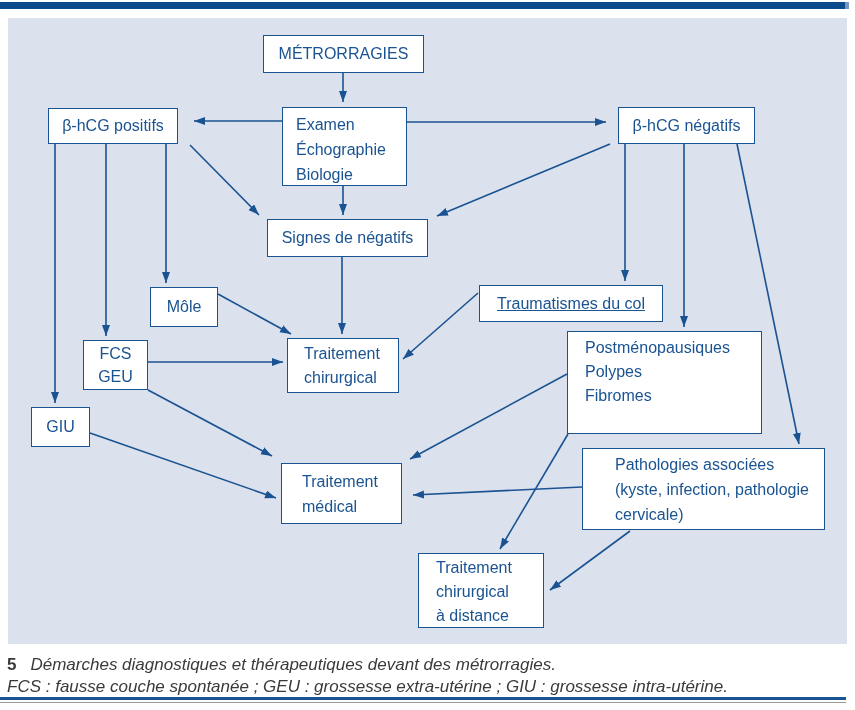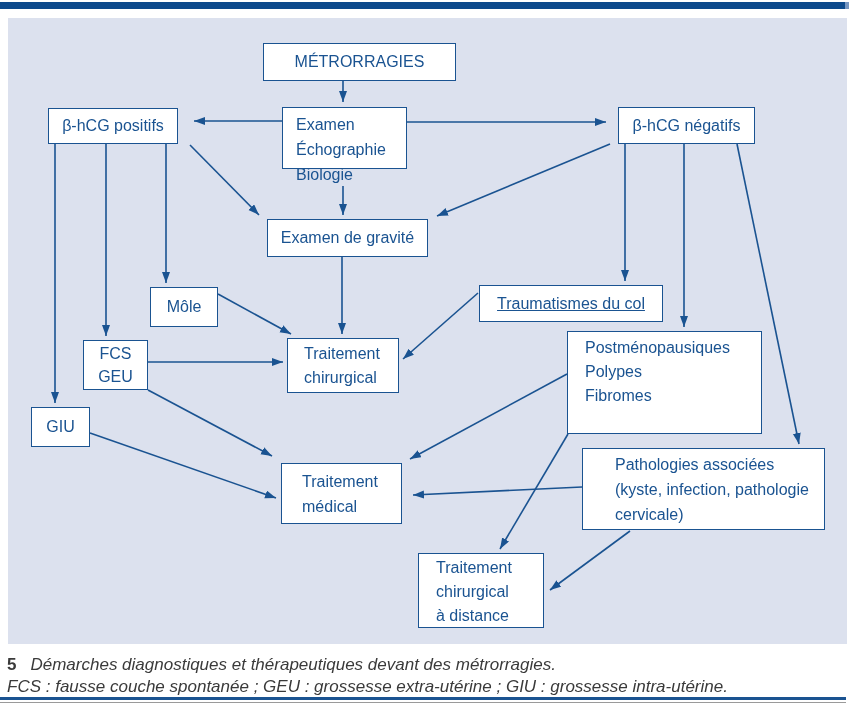--- a/index.html
+++ b/index.html
@@ -67,40 +67,40 @@
     <line x1="684" y1="144" x2="684" y2="327" marker-end="url(#arr)"></line>
     <line x1="737" y1="144" x2="799" y2="444" marker-end="url(#arr)"></line>
     <line x1="90" y1="433" x2="276" y2="498" marker-end="url(#arr)"></line>
     <line x1="148" y1="390" x2="272" y2="456" marker-end="url(#arr)"></line>
     <line x1="567" y1="374" x2="410" y2="459" marker-end="url(#arr)"></line>
     <line x1="582" y1="487" x2="413" y2="495" marker-end="url(#arr)"></line>
     <line x1="568" y1="434" x2="500" y2="549" marker-end="url(#arr)"></line>
     <line x1="630" y1="531" x2="550" y2="590" marker-end="url(#arr)"></line>
   </svg>
 
-  <div class="node center" style="left:263px;top:35px;width:193px;height:38px;margin-top:8px;">
+  <div class="node center" style="left:263px;top:35px;width:161px;height:38px;">
     <span>MÉTRORRAGIES</span>
   </div>
 
-  <div class="node" style="left:282px;top:107px;width:125px;height:62px;padding:4px 0 0 13px;line-height:25px;">
+  <div class="node" style="left:282px;top:107px;width:125px;height:79px;padding:4px 0 0 13px;line-height:25px;">
     <span>Examen</span>
     <span>Échographie</span>
     <span>Biologie</span>
   </div>
 
   <div class="node center" style="left:48px;top:108px;width:130px;height:36px;">
     <span>β-hCG positifs</span>
   </div>
 
   <div class="node center" style="left:610px;top:107px;width:137px;height:37px;margin-left:8px;">
     <span>β-hCG négatifs</span>
   </div>
 
   <div class="node center" style="left:267px;top:219px;width:161px;height:38px;">
-    <span>Examen de gravité</span>
+    <span>Signes de négatifs</span>
   </div>
 
   <div class="node center" style="left:150px;top:287px;width:68px;height:40px;">
     <span>Môle</span>
   </div>
 
   <div class="node center" style="left:83px;top:340px;width:65px;height:50px;line-height:23px;">
     <span>FCS</span>
     <span>GEU</span>
   </div>

